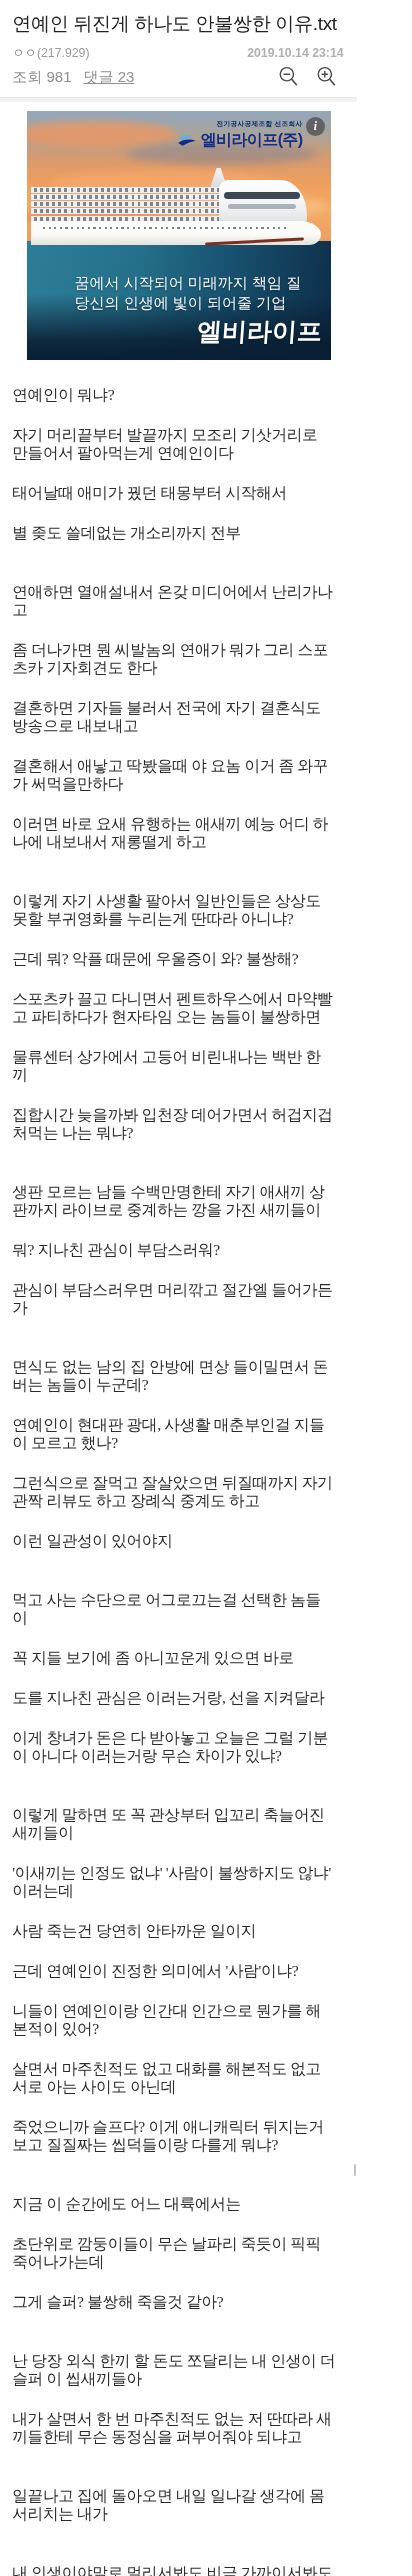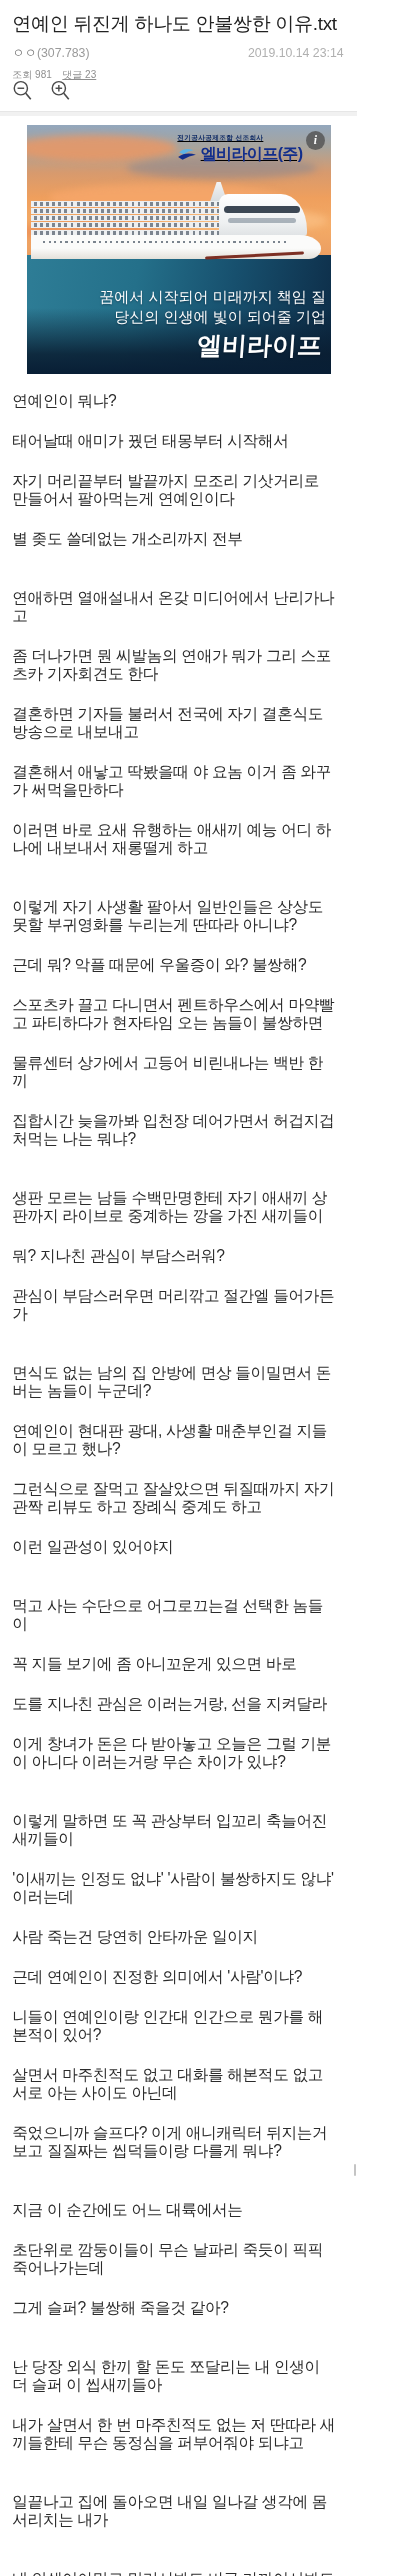--- a/index.html
+++ b/index.html
@@ -5,22 +5,22 @@
   html,body{margin:0;padding:0;background:#fff;}
   body{font-family:"Liberation Sans","DejaVu Sans",sans-serif;}
   .page{position:relative;width:357px;height:2576px;background:#fff;overflow:hidden;}
 
   
   .hdr{padding:13.4px 13.4px 0 12.3px;}
   .hdr h1{margin:0 0 9px;font-size:19px;line-height:1.2;font-weight:500;color:#222;letter-spacing:-0.3px;}
   .meta-row{display:flex;justify-content:space-between;align-items:baseline;font-size:12.3px;margin-bottom:5.6px;}
   .author{color:#777;}
   .author .ip{color:#9a9a9a;}
-  .date{color:#b0b0b0;}
-  .meta-row2{display:flex;justify-content:space-between;align-items:flex-start;font-size:10px;color:#8f8f8f;flex-direction:column;}
+  .date{color:#b0b0b0;font-weight:bold;}
+  .meta-row2{display:flex;justify-content:space-between;align-items:flex-start;font-size:15px;color:#8f8f8f;}
   .views{color:#8f8f8f;}
   .comments{color:#8f8f8f;text-decoration:underline;margin-left:7.8px;cursor:pointer;}
   .zoom-icons{display:flex;gap:16.7px;margin-top:-2.2px;padding-right:6.7px;}
   .zoom-icons svg{display:block;cursor:pointer;}
 
   .divider-band{height:4.5px;background:#f1f1f1;margin-top:9px;border-top:0.6px solid #e6e6e6;}
 
   
   .ad{position:relative;width:304px;height:249px;margin:9px auto 0;overflow:hidden;cursor:pointer;background:#0d2c47;}
   .sky{position:absolute;left:0;top:0;right:0;height:56%;
@@ -51,49 +51,49 @@
   .bridge::after{content:"";position:absolute;left:9px;right:11px;top:24.6px;height:4.5px;background:#8b97a3;border-radius:3.3px;opacity:.7;}
   .hull{position:absolute;left:0;bottom:0;width:100%;height:24.6px;
         background:linear-gradient(180deg,#fbfbfa 55%,#e4e1da 100%);
         border-radius:0 39px 22px 0 / 0 24.6px 19px 0;}
   .hull::after{content:"";position:absolute;left:4%;top:6.7px;width:84%;height:2.2px;
         background:repeating-linear-gradient(90deg,#5a6673 0 2.2px,rgba(0,0,0,0) 2.2px 5.6px);opacity:.8;}
   .hull::before{content:"";position:absolute;right:6%;bottom:2.2px;width:34%;height:2.8px;background:#7d2f23;
         border-radius:1.7px;transform:rotate(-3deg);}
 
   
-  .brand{position:absolute;top:9px;right:28px;text-align:left;text-decoration:underline;}
+  .brand{position:absolute;top:9px;right:28px;text-align:right;}
   .brand-small{font-size:6.7px;font-weight:700;color:#0f2b66;letter-spacing:0.3px;}
   .brand-row{display:flex;align-items:center;gap:3.3px;margin-top:1.1px;}
   .brand-logo{font-size:16px;font-weight:800;color:#122e8c;letter-spacing:-0.6px;}
   .info-btn{position:absolute;top:5.6px;right:5.6px;width:19px;height:19px;border-radius:50%;
         background:rgba(80,80,80,.78);color:#fff;font-family:"Liberation Serif","DejaVu Serif",serif;
         font-style:italic;font-size:11.7px;font-weight:700;display:flex;align-items:center;justify-content:center;cursor:pointer;}
-  .tagline{position:absolute;left:48px;right:4.5px;top:162px;text-align:right;color:#fdfdfd;
+  .tagline{position:absolute;left:48px;right:4.5px;top:162px;text-align:left;color:#fdfdfd;
         font-size:15px;line-height:20px;font-weight:500;text-shadow:0 0.6px 1.7px rgba(5,25,45,.5);}
   .big-logo{position:absolute;right:9px;top:204px;font-size:25px;font-weight:800;color:#fff;
         letter-spacing:0;transform:skewX(-4deg);text-shadow:0 1.1px 1.7px rgba(0,10,25,.45);}
 
   
   .post-body{padding:18px 21px 0 12.3px;font-size:15.6px;line-height:18px;color:#2b2b2b;
         word-break:break-all;letter-spacing:-0.3px;}
-  .post-body p{margin:0 0 22px;}
+  .post-body p{margin:8px 0 22px;font-family:Liberation Serif, serif;}
   .post-body p.gap{padding-top:19px;}
 
   .scroll-thumb{position:absolute;right:0.6px;top:2164px;width:2.8px;height:12.3px;background:#c4c4c4;border-radius:1.7px;}
 </style>
 </head>
 <body>
 
 <div class="page">
 
   <div class="hdr">
     <h1>연예인 뒤진게 하나도 안불쌍한 이유.txt</h1>
     <div class="meta-row">
-      <span class="author"><span>ㅇㅇ</span><span class="ip">(307.783)</span></span>
+      <span class="author"><span>ㅇㅇ</span><span class="ip">(217.929)</span></span>
       <span class="date">2019.10.14 23:14</span>
     </div>
     <div class="meta-row2">
       <span>
         <span class="views">조회 981</span>
         <span class="comments">댓글 23</span>
       </span>
       <span class="zoom-icons">
         <svg width="21" height="22" viewBox="0 0 38 40">
           <circle cx="16" cy="15" r="12" fill="none" stroke="#4a4a4a" stroke-width="2.6"></circle>
@@ -148,22 +148,22 @@
 
     <div class="tagline">
       <div>꿈에서 시작되어 미래까지 책임 질</div>
       <div>당신의 인생에 빛이 되어줄 기업</div>
     </div>
     <div class="big-logo">엘비라이프</div>
   </div>
 
   <main class="post-body">
       <p>연예인이 뭐냐?</p>
+      <p>자기 머리끝부터 발끝까지 모조리 기삿거리로 만들어서 팔아먹는게 연예인이다</p>
       <p>태어날때 애미가 꿨던 태몽부터 시작해서</p>
-      <p>자기 머리끝부터 발끝까지 모조리 기삿거리로 만들어서 팔아먹는게 연예인이다</p>
       <p>별 좆도 쓸데없는 개소리까지 전부</p>
       <p class="gap">연애하면 열애설내서 온갖 미디어에서 난리가나고</p>
       <p>좀 더나가면 뭔 씨발놈의 연애가 뭐가 그리 스포츠카 기자회견도 한다</p>
       <p>결혼하면 기자들 불러서 전국에 자기 결혼식도 방송으로 내보내고</p>
       <p>결혼해서 애낳고 딱봤을때 야 요놈 이거 좀 와꾸가 써먹을만하다</p>
       <p>이러면 바로 요새 유행하는 애새끼 예능 어디 하나에 내보내서 재롱떨게 하고</p>
       <p class="gap">이렇게 자기 사생활 팔아서 일반인들은 상상도 못할 부귀영화를 누리는게 딴따라 아니냐?</p>
       <p>근데 뭐? 악플 때문에 우울증이 와? 불쌍해?</p>
       <p>스포츠카 끌고 다니면서 펜트하우스에서 마약빨고 파티하다가 현자타임 오는 놈들이 불쌍하면</p>
       <p>물류센터 상가에서 고등어 비린내나는 백반 한끼</p>

